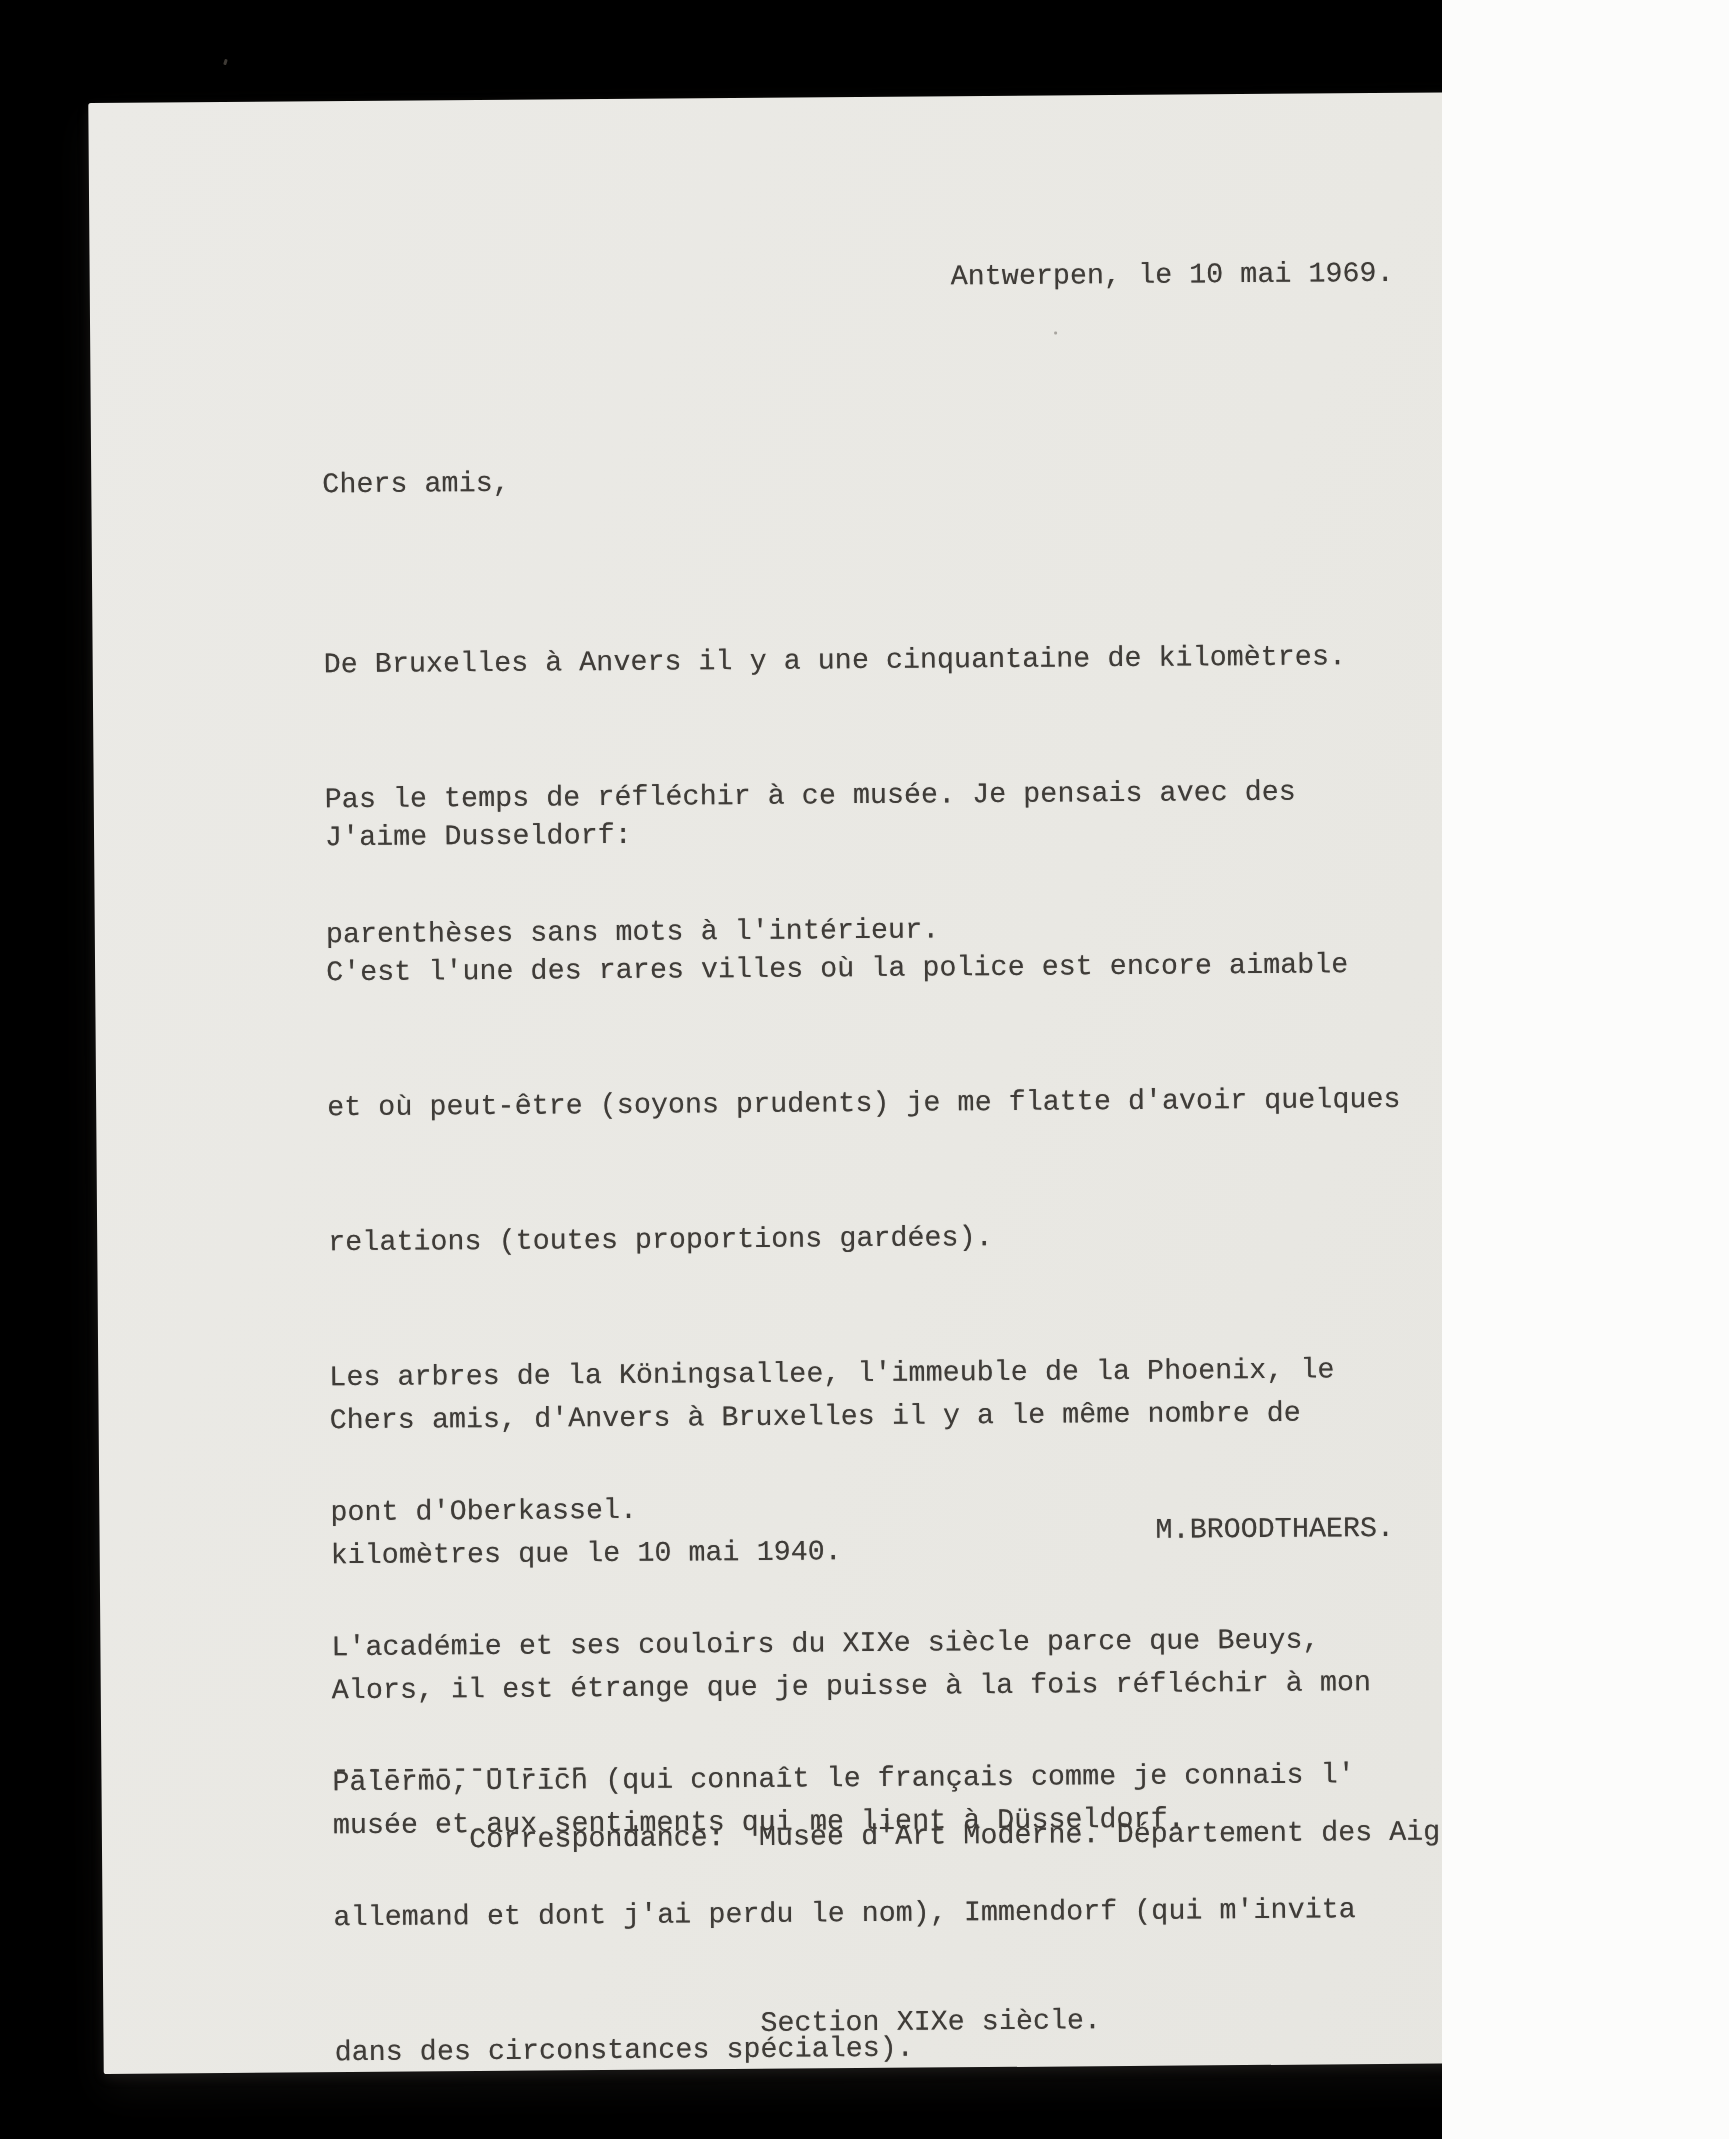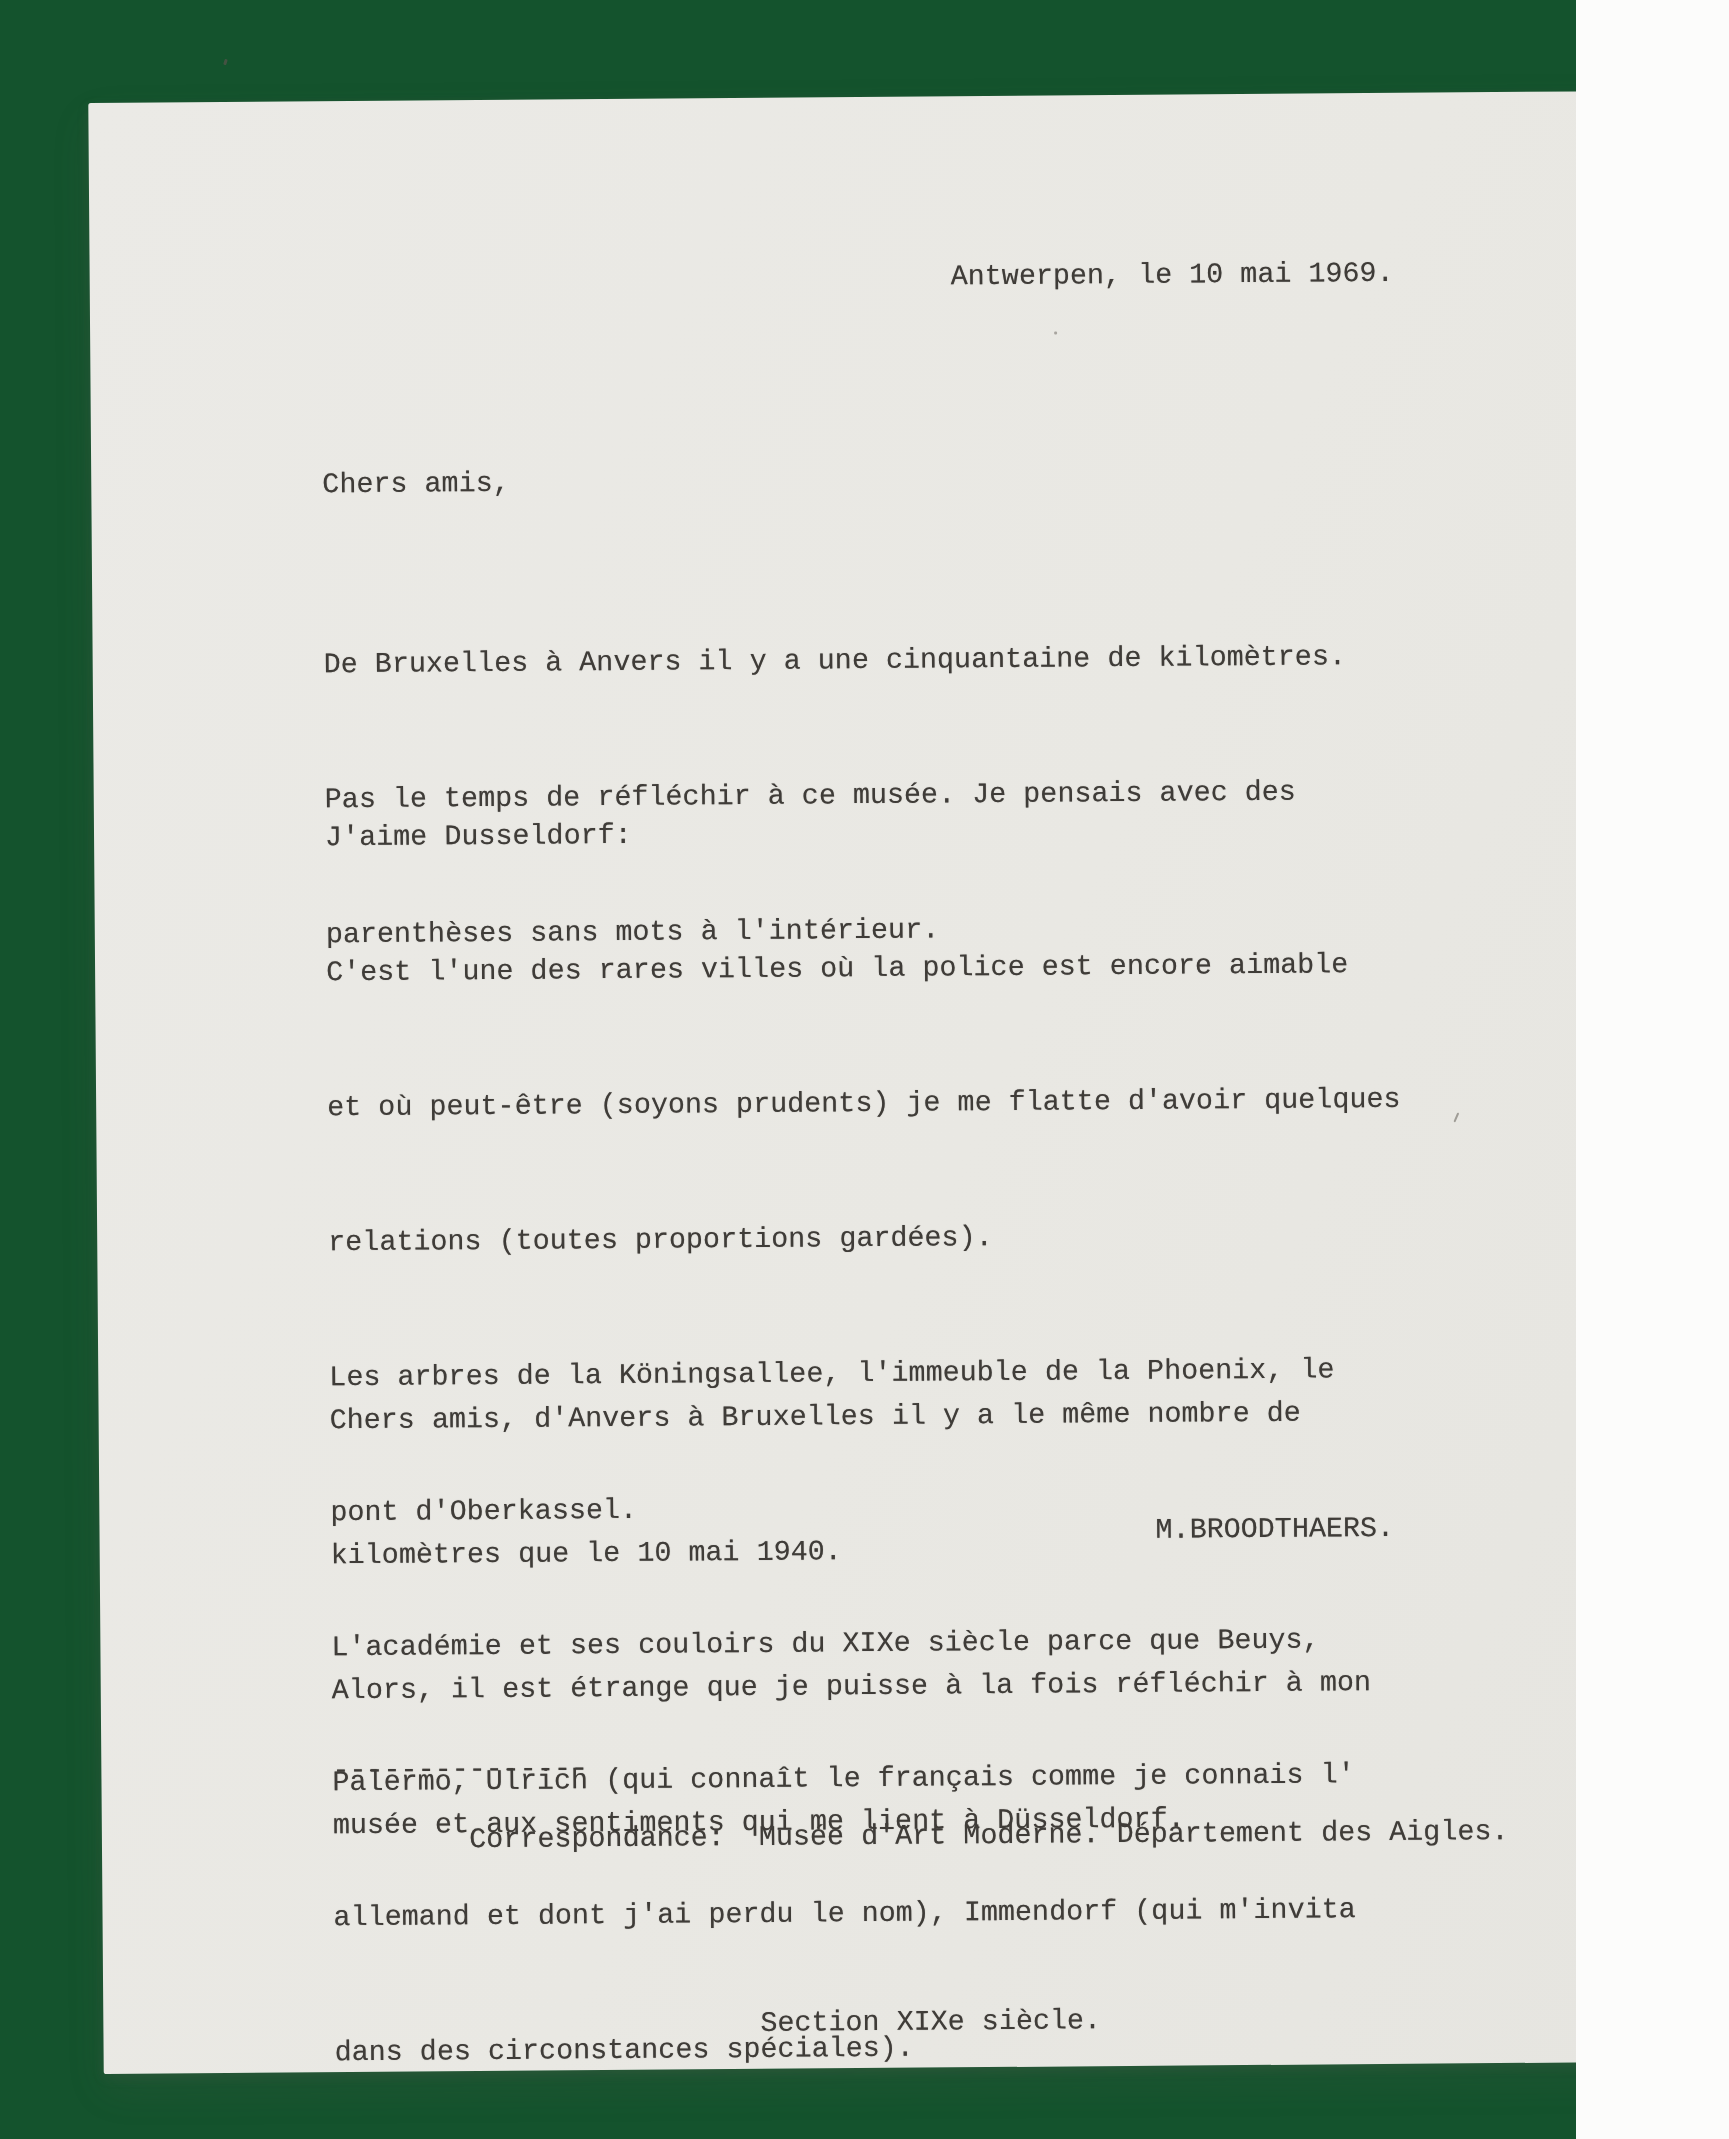--- a/index.html
+++ b/index.html
@@ -3,24 +3,25 @@
 <meta charset="utf-8">
 <style>
   html, body {
     margin: 0;
     padding: 0;
     background: #fcfcfb;
   }
 
   .photo {
     position: relative;
-    width: 1576px;
+    width: 1418px;
     height: 2140px;
-    background: #14532d;
+    background: #000000;
     overflow: hidden;
+    padding-left: 24px;
   }
 
   
   .paper {
     position: absolute;
     left: 96px;
     top: 97px;
     width: 1546px;
     height: 1971px;
     background: linear-gradient(115deg, #ebeae6 0%, #e9e8e3 55%, #e6e5e0 100%);

